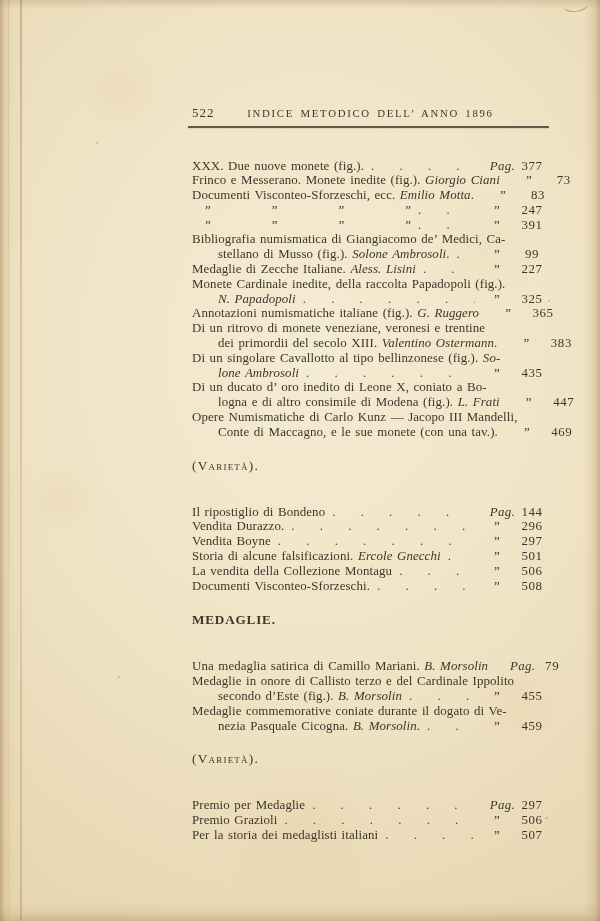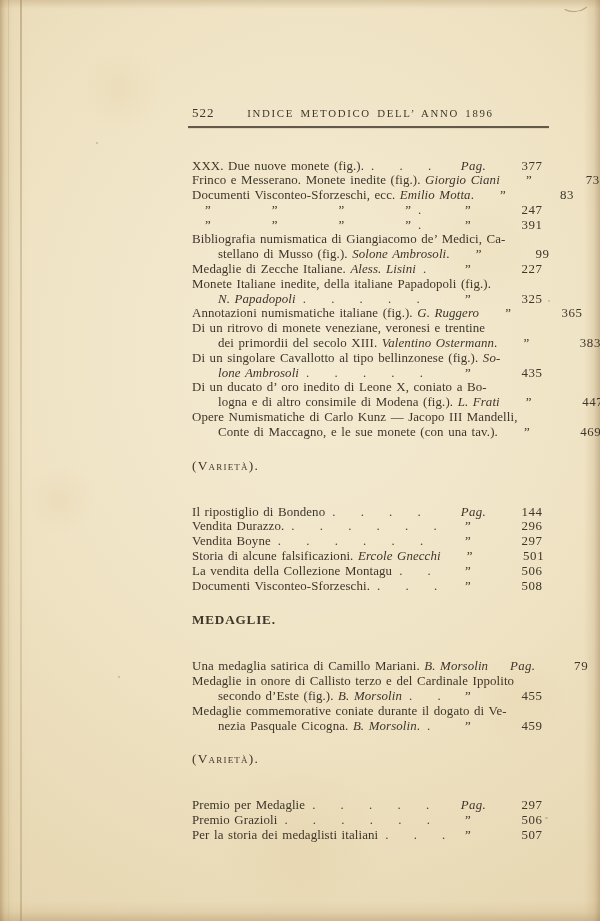--- a/index.html
+++ b/index.html
@@ -57,21 +57,21 @@
         box-shadow:0 .5px .5px rgba(75,65,52,.25);}
 
   .sections{margin-top:9px;}
   .entries{font-size:12.9px;line-height:14.8px;letter-spacing:.1px;word-spacing:1.2px;margin-top:31px;}
   .row{display:flex;align-items:baseline;}
   .row .txt{flex:0 0 auto;white-space:nowrap;}
   .row.indent .txt, .row.indent .ditto{margin-left:26px;}
   .it{font-style:italic;}
   .leader{flex:1 1 auto;overflow:hidden;white-space:nowrap;margin:0 4px 0 7px;min-width:0;opacity:.9;}
   .leader::before{content:". . . . . . . . . . . . . . . . . . . . . . . .";letter-spacing:10px;word-spacing:2px;}
-  .pagecol{flex:0 0 auto;display:flex;align-items:baseline;gap:29px;}
+  .pagecol{flex:0 0 auto;display:flex;align-items:baseline;}
   .plabel{width:36px;text-align:center;}
   .plabel.pag{font-style:italic;text-align:right;letter-spacing:.3px;}
   .pnum{width:34px;text-align:center;letter-spacing:.6px;}
   .ditto{flex:0 0 auto;display:flex;justify-content:space-between;width:206px;padding-left:13px;}
 
   .section-heading{text-align:left;}
   .section-heading.smallcaps{font-variant:small-caps;font-size:13.4px;letter-spacing:1.2px;margin:18px 0 10px;}
   .section-heading.bold{font-weight:bold;font-size:13.2px;letter-spacing:.8px;margin:19px 0 11px;}
 </style>
 </head>
@@ -160,21 +160,21 @@
             </div>
             <div class="row">
               <span class="txt"><span>Medaglie di Zecche Italiane. </span><span class="it">Aless. Lisini</span></span>
               <span class="leader"></span>
               <span class="pagecol">
                 <span class="plabel">”</span>
                 <span class="pnum">227</span>
               </span>
             </div>
             <div class="row">
-              <span class="txt"><span>Monete Italiane inedite, della italiane Papadopoli (fig.).</span></span>
+              <span class="txt"><span>Monete Cardinale inedite, della raccolta Papadopoli (fig.).</span></span>
             </div>
             <div class="row indent">
               <span class="txt"><span class="it">N. Papadopoli</span></span>
               <span class="leader"></span>
               <span class="pagecol">
                 <span class="plabel">”</span>
                 <span class="pnum">325</span>
               </span>
             </div>
             <div class="row">

